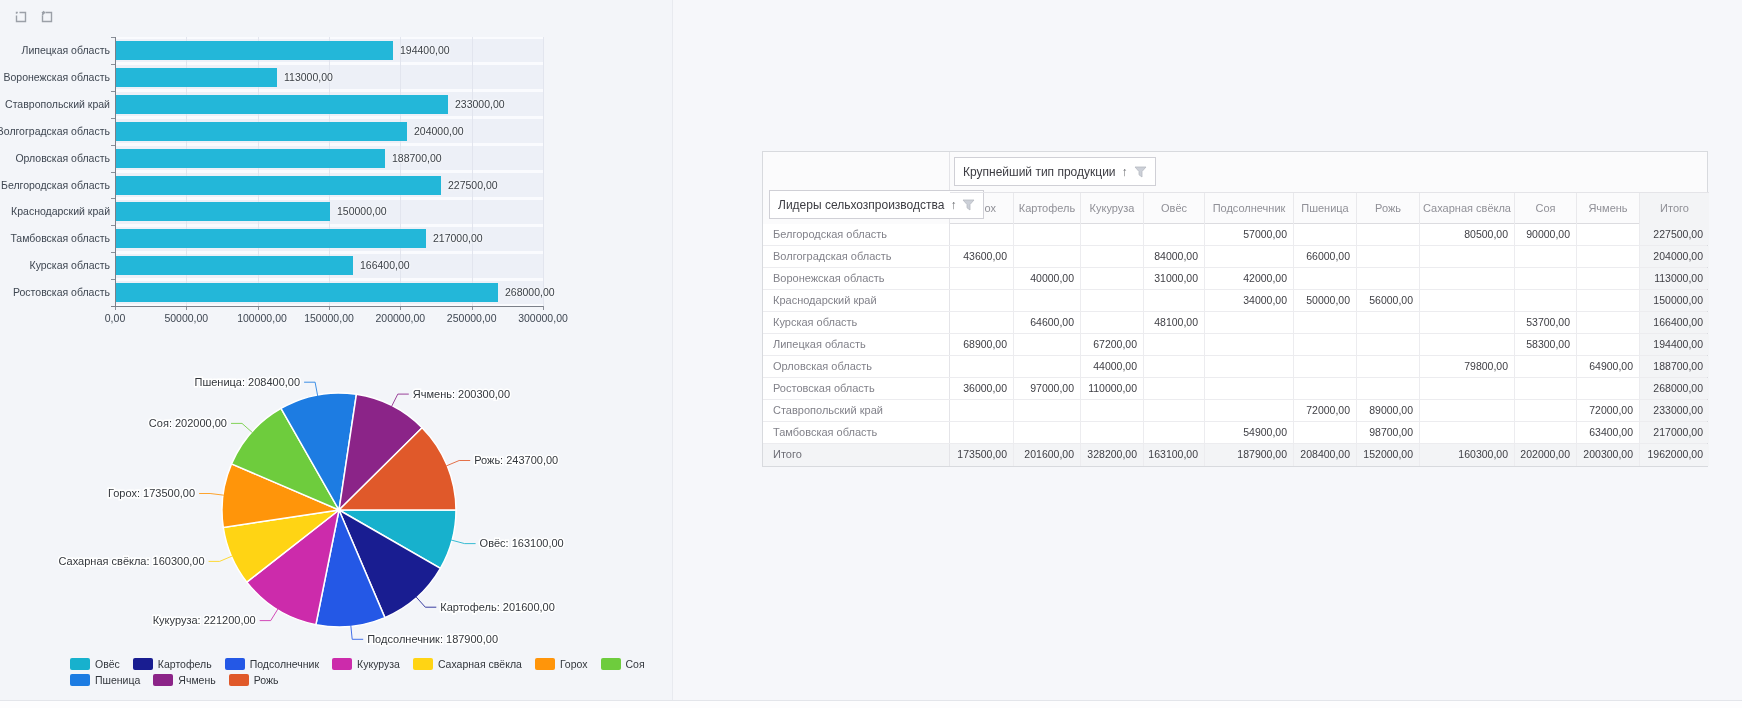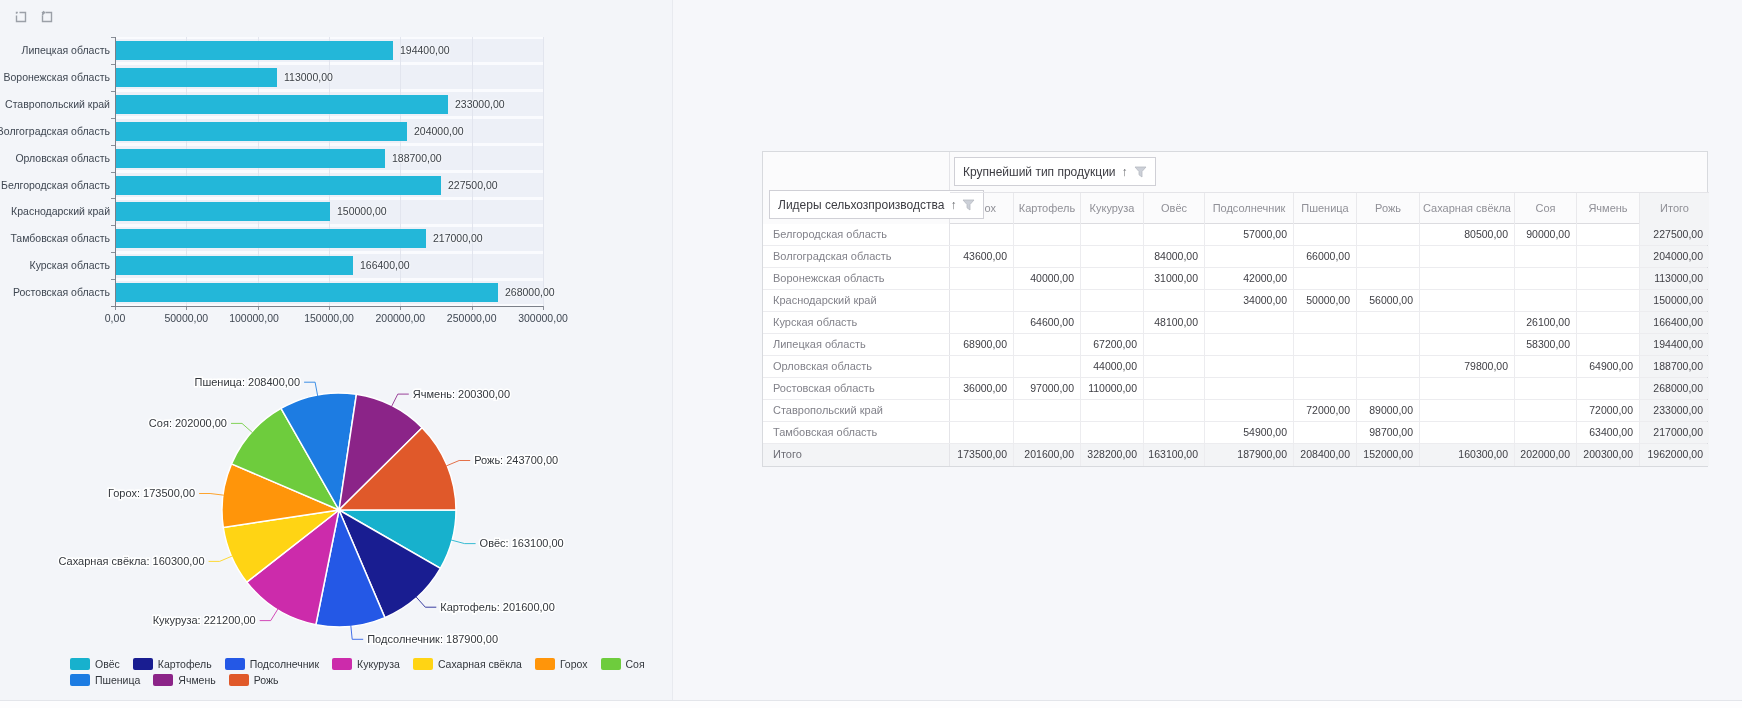--- a/index.html
+++ b/index.html
@@ -157,21 +157,21 @@
           <div class="ytick" style="left:111px;top:166.4px;width:4px"></div>
           <div class="ytick" style="left:111px;top:193.3px;width:4px"></div>
           <div class="ytick" style="left:111px;top:220.2px;width:4px"></div>
           <div class="ytick" style="left:111px;top:247.1px;width:4px"></div>
           <div class="ytick" style="left:111px;top:274.0px;width:4px"></div>
           <div class="xtick" style="left:115.0px;top:274px;height:4px"></div>
           <div class="tick-label" style="left:75.0px;top:280px">0,00</div>
           <div class="xtick" style="left:186.3px;top:274px;height:4px"></div>
           <div class="tick-label" style="left:146.3px;top:280px">50000,00</div>
           <div class="xtick" style="left:257.7px;top:274px;height:4px"></div>
-          <div class="tick-label" style="left:214px;top:280px">100000,00</div>
+          <div class="tick-label" style="left:222px;top:280px">100000,00</div>
           <div class="xtick" style="left:329.0px;top:274px;height:4px"></div>
           <div class="tick-label" style="left:289.0px;top:280px">150000,00</div>
           <div class="xtick" style="left:400.3px;top:274px;height:4px"></div>
           <div class="tick-label" style="left:360.3px;top:280px">200000,00</div>
           <div class="xtick" style="left:471.7px;top:274px;height:4px"></div>
           <div class="tick-label" style="left:431.7px;top:280px">250000,00</div>
           <div class="xtick" style="left:543.0px;top:274px;height:4px"></div>
           <div class="tick-label" style="left:503.0px;top:280px">300000,00</div>
           <div class="axis-line" style="left:115px;top:5px;width:1px;height:269px"></div>
           <div class="axis-line" style="left:111px;top:274px;width:432px;height:1px"></div>
@@ -359,21 +359,21 @@
         <div class="pv-row">
           <div class="pv-rowlabel">Курская область</div>
           <div class="pv-cell" style="width:63px;flex:0 0 63px"></div>
           <div class="pv-cell" style="width:67px;flex:0 0 67px">64600,00</div>
           <div class="pv-cell" style="width:63px;flex:0 0 63px"></div>
           <div class="pv-cell" style="width:61px;flex:0 0 61px">48100,00</div>
           <div class="pv-cell" style="width:89px;flex:0 0 89px"></div>
           <div class="pv-cell" style="width:63px;flex:0 0 63px"></div>
           <div class="pv-cell" style="width:63px;flex:0 0 63px"></div>
           <div class="pv-cell" style="width:95px;flex:0 0 95px"></div>
-          <div class="pv-cell" style="width:62px;flex:0 0 62px">26100,00</div>
+          <div class="pv-cell" style="width:62px;flex:0 0 62px">53700,00</div>
           <div class="pv-cell" style="width:63px;flex:0 0 63px"></div>
           <div class="pv-cell total" style="width:70px;flex:0 0 70px">166400,00</div>
         </div>
         <div class="pv-row">
           <div class="pv-rowlabel">Липецкая область</div>
           <div class="pv-cell" style="width:63px;flex:0 0 63px">68900,00</div>
           <div class="pv-cell" style="width:67px;flex:0 0 67px"></div>
           <div class="pv-cell" style="width:63px;flex:0 0 63px">67200,00</div>
           <div class="pv-cell" style="width:61px;flex:0 0 61px"></div>
           <div class="pv-cell" style="width:89px;flex:0 0 89px"></div>

